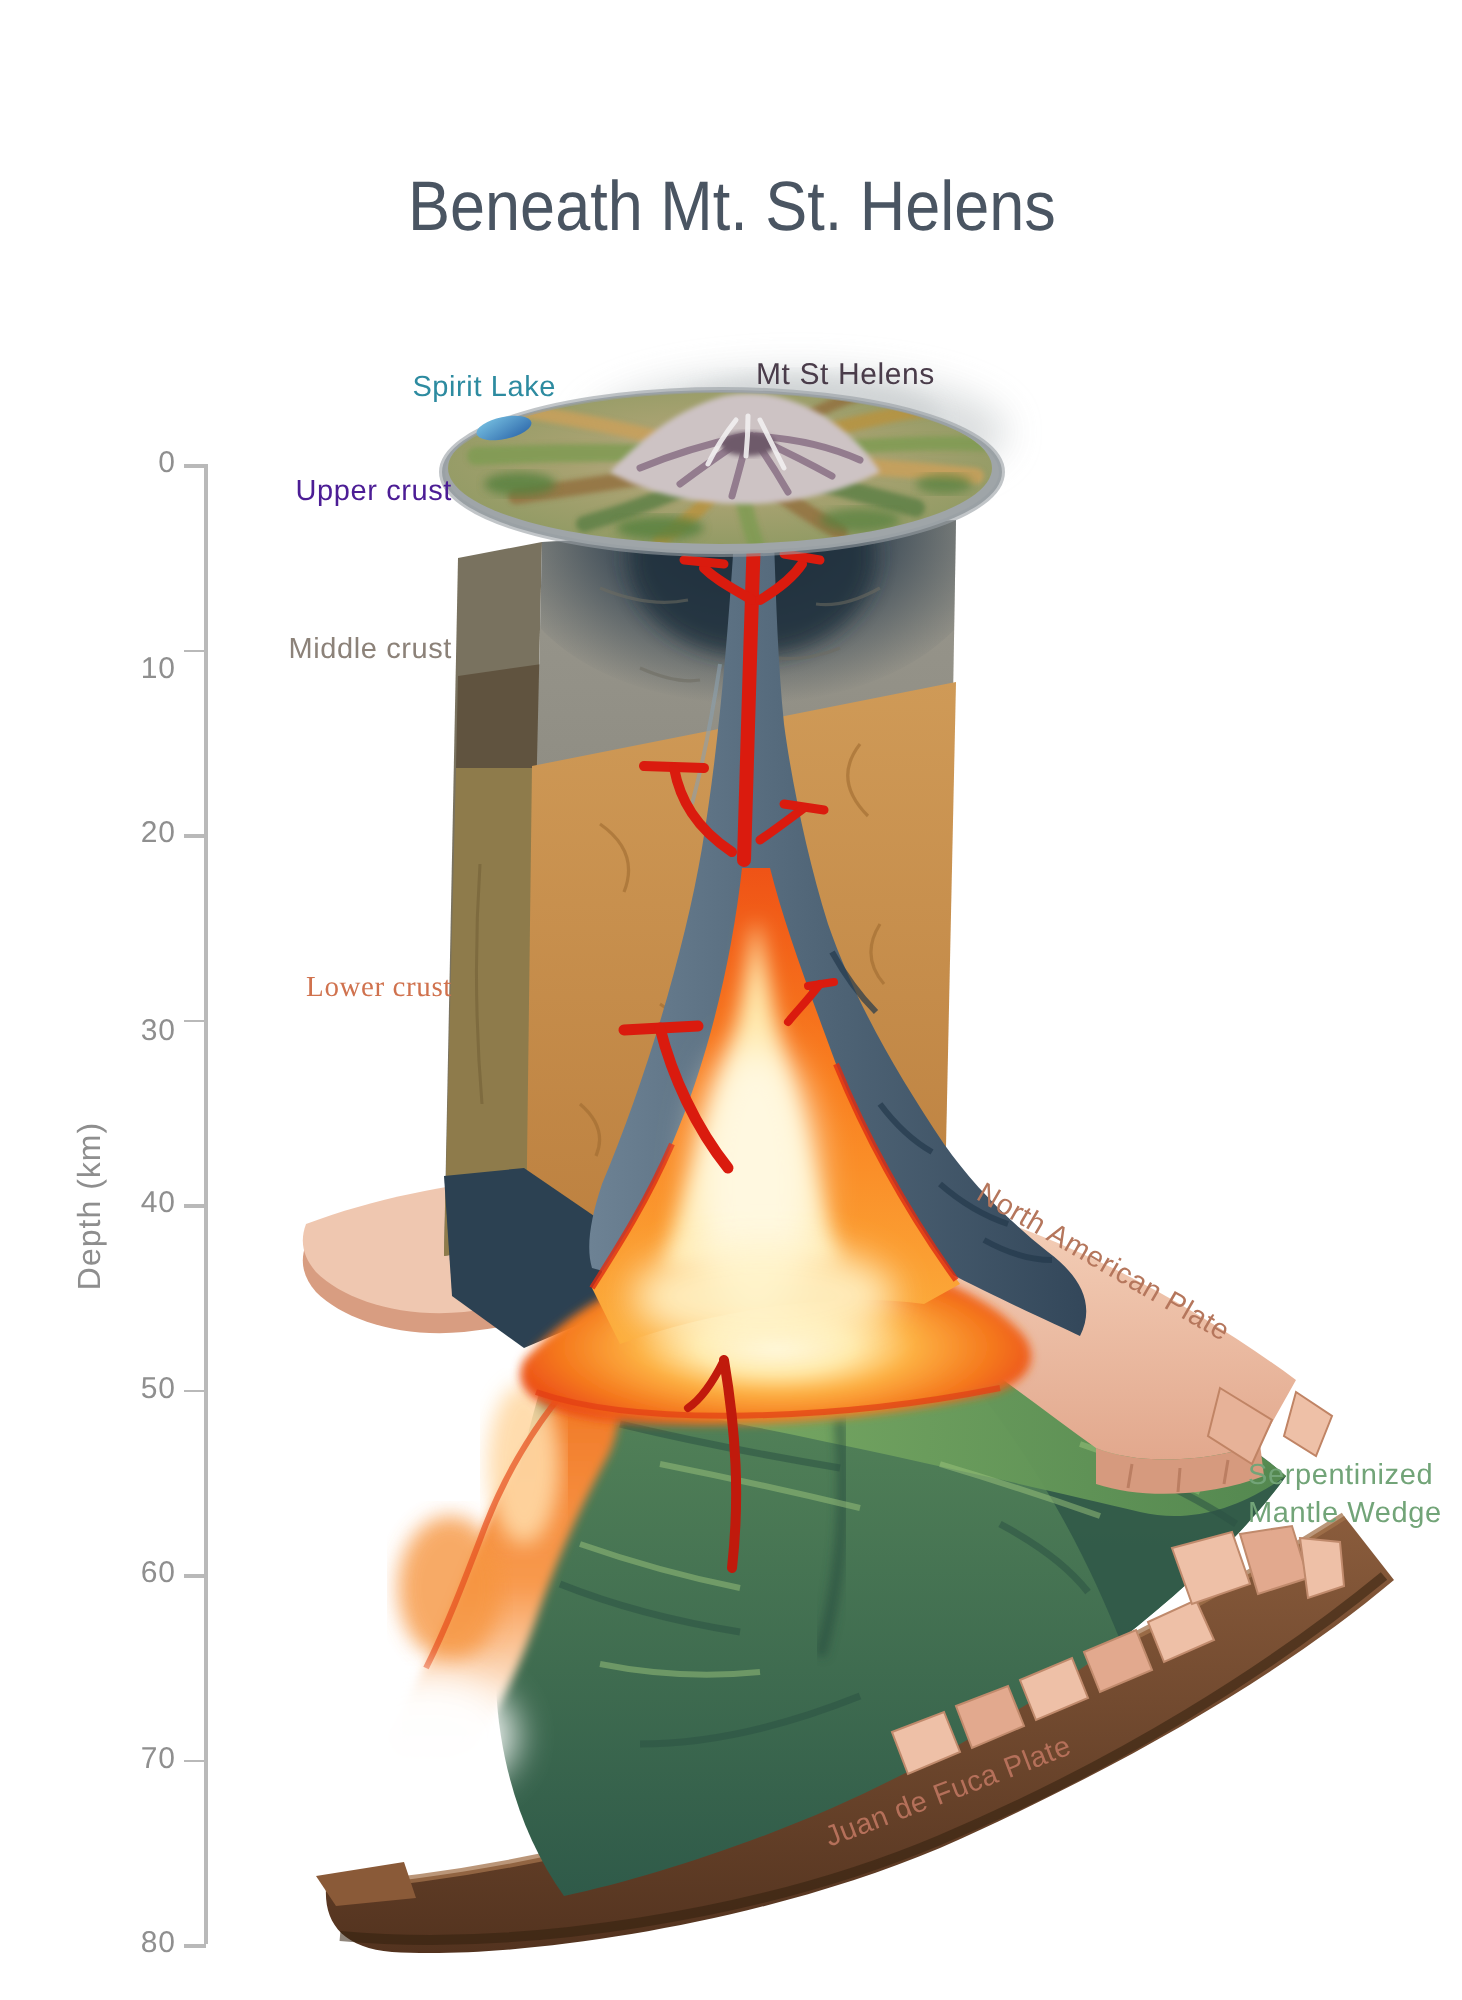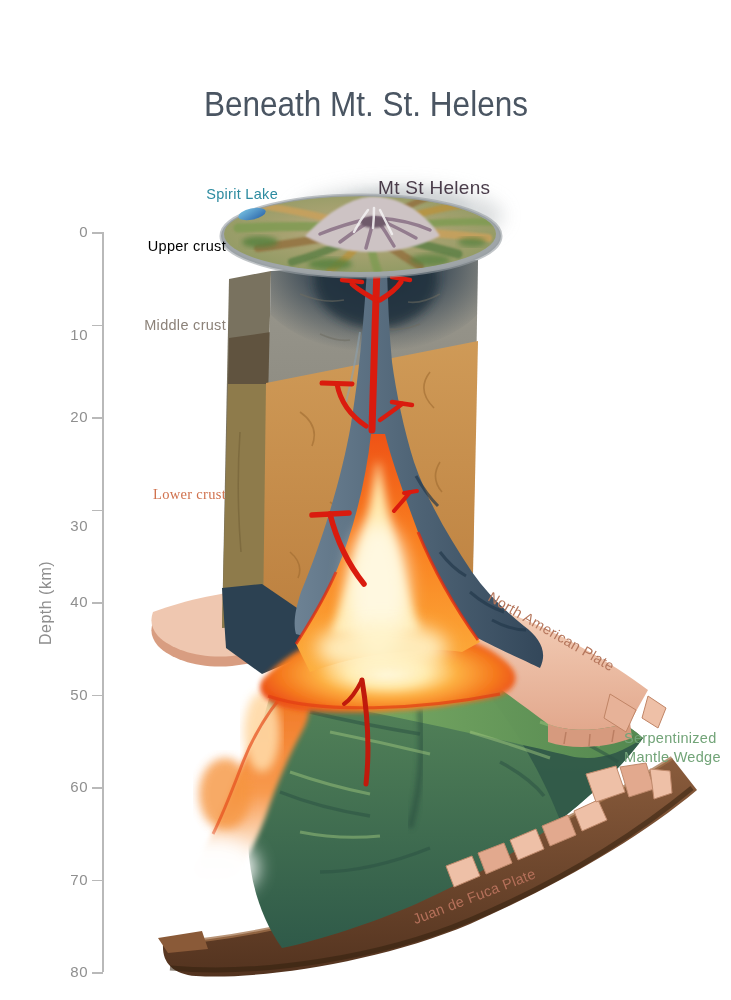--- a/index.html
+++ b/index.html
@@ -13,22 +13,22 @@
   
   .axis-line{position:absolute;left:102px;top:200px;width:1.5px;height:740px;background:#b9b9b9;}
   .tick{position:absolute;width:11px;height:1.5px;background:#b9b9b9;left:92px;}
   .tick-label{position:absolute;left:50px;width:38px;text-align:right;
               font-size:15px;color:#8f8f8f;letter-spacing:.5px;}
   .axis-title{position:absolute;left:-14px;top:562px;width:120px;text-align:center;
               transform:rotate(-90deg);font-size:16px;color:#8e8e8e;letter-spacing:.5px;}
   
   .ann{position:absolute;font-size:14.5px;letter-spacing:.3px;line-height:19px;}
   .ann.spirit{left:178px;top:153px;width:100px;text-align:right;color:#2d8ba0;}
-  .ann.msh{left:378px;top:146px;width:120px;color:#4a3c4a;font-size:19px;}
-  .ann.upper{left:130px;top:205px;width:96px;text-align:right;color:#000000;}
+  .ann.msh{left:378px;top:146px;width:120px;color:#4a3c4a;font-size:15px;}
+  .ann.upper{left:130px;top:205px;width:96px;text-align:right;color:#4c1d95;}
   .ann.middle{left:126px;top:284px;width:100px;text-align:right;color:#8c8279;}
   .ann.lower{left:130px;top:453px;width:96px;text-align:right;color:#d0724e;font-family:Liberation Serif, serif;}
   .ann.basalt{left:126px;top:703px;width:100px;text-align:center;color:#e85c3b;}
   .ann.nap{left:494px;top:556px;width:160px;color:#b5765c;transform:rotate(30deg);transform-origin:0 0;}
   .ann.serp{left:624px;top:697px;width:104px;color:#72a478;}
   .ann.jdf{left:417px;top:878px;width:160px;color:#b5705a;transform:rotate(-21deg);transform-origin:0 100%;}
   svg.art{position:absolute;left:0;top:0;}
 </style>
 </head>
 <body>
@@ -273,21 +273,21 @@
     <div class="tick" style="top:385px"></div>
     <div class="tick" style="top:477.5px"></div>
     <div class="tick" style="top:570px"></div>
     <div class="tick" style="top:662.5px"></div>
     <div class="tick" style="top:755px"></div>
     <div class="tick" style="top:847.5px"></div>
     <div class="tick" style="top:940px"></div>
     <span class="tick-label" style="top:191px">0</span>
     <span class="tick-label" style="top:294px">10</span>
     <span class="tick-label" style="top:376px">20</span>
-    <span class="tick-label" style="top:485px">30</span>
+    <span class="tick-label" style="top:475px">30</span>
     <span class="tick-label" style="top:561px">40</span>
     <span class="tick-label" style="top:653.5px">50</span>
     <span class="tick-label" style="top:746px">60</span>
     <span class="tick-label" style="top:838.5px">70</span>
     <span class="tick-label" style="top:931px">80</span>
     <div class="axis-title">Depth (km)</div>
   </div>
 
   <div class="ann spirit">Spirit Lake</div>
   <div class="ann msh">Mt St Helens</div>

